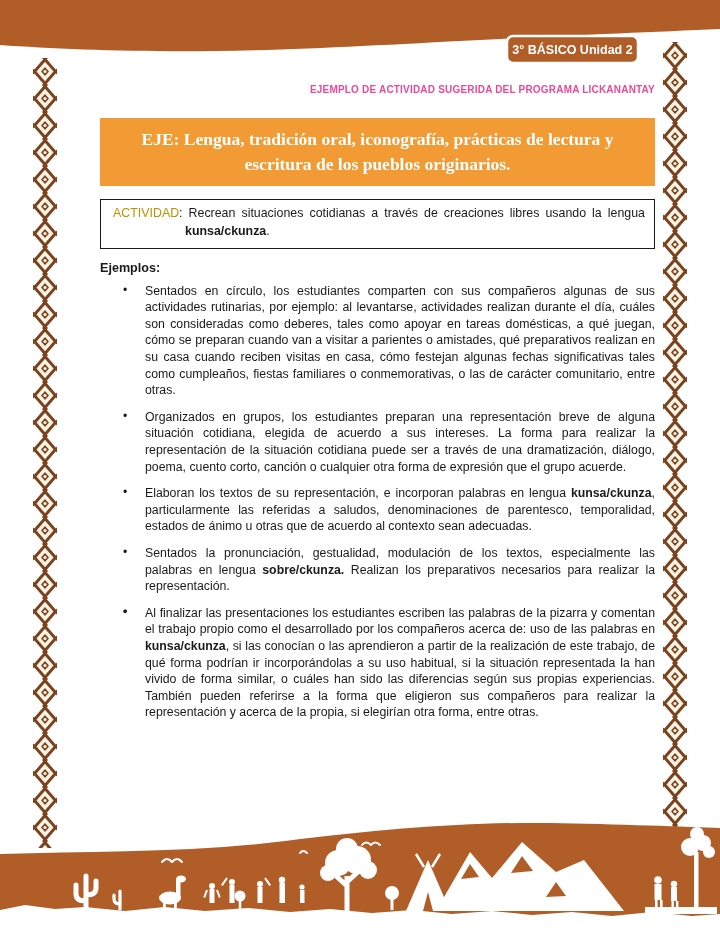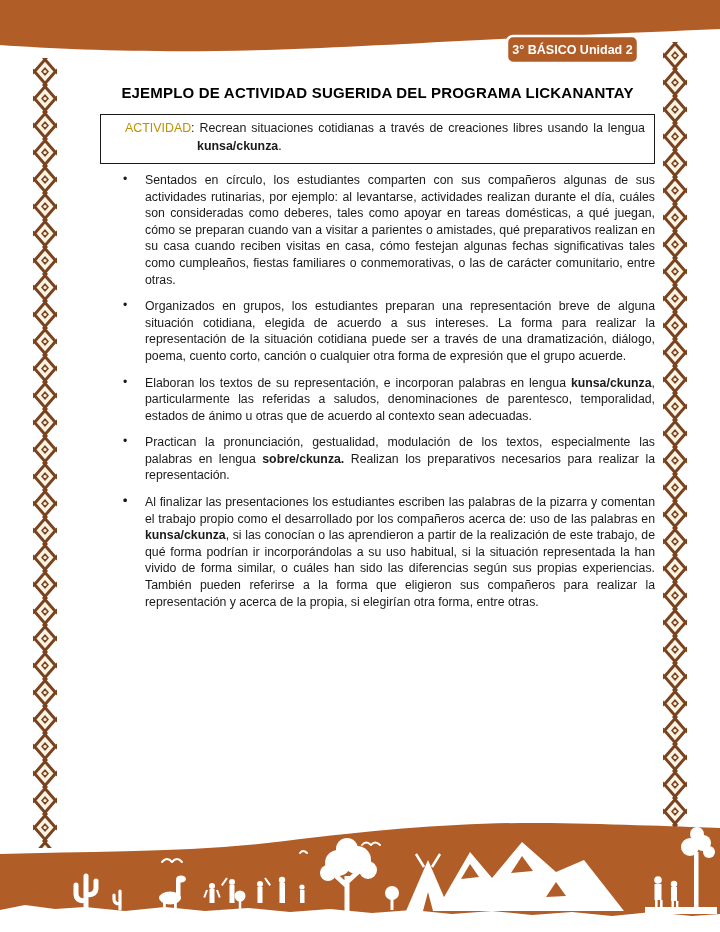--- a/index.html
+++ b/index.html
@@ -12,33 +12,33 @@
   .band-fill{fill:var(--rust);}
   .badge-rect{fill:var(--rust);stroke:#ffffff;stroke-width:2.5;}
   .badge-text{fill:#ffffff;font-family:"Liberation Sans",sans-serif;font-size:12.5px;font-weight:bold;}
   
   .border-strip{position:absolute;z-index:1;}
   .border-strip.left{left:33px;top:58px;}
   .border-strip.right{left:663px;top:42px;}
   
   .content{position:absolute;left:100px;top:0;width:555px;z-index:2;}
   .page-title{
-    margin:84px 0 0 0;text-align:center;font-size:15px;font-weight:bold;
-    letter-spacing:.2px;color:#000000;
+    margin:84px 0 0 0;text-align:right;font-size:10px;font-weight:bold;
+    letter-spacing:.2px;color:#ec4899;
   }
   .eje-banner{
     margin-top:23px;background:var(--banner-orange);color:#ffffff;
     font-family:"Liberation Serif",serif;font-weight:bold;font-size:17.5px;
     text-align:center;padding:9px 26px;line-height:1.42;box-sizing:border-box;
   }
   .contexto{margin:16px 0 0 0;font-size:12.6px;}
   .contexto .ctx-label{font-weight:bold;color:var(--navy);}
   .contexto .ctx-value{color:var(--blue-gray);}
   .actividad-box{
-    margin-top:13px;border:1.2px solid #1a1a1a;padding:5px 9px 7px 24px;
+    margin-top:13px;border:1.2px solid #1a1a1a;padding:5px 9px 7px 12px;
     font-size:12.4px;line-height:1.45;
   }
   .actividad-box p{margin:0;padding-left:72px;text-indent:-72px;text-align:justify;}
   .actividad-label{color:var(--gold);}
   .ejemplos-label{margin:12px 0 0 0;font-size:12.6px;font-weight:bold;}
   .bullet-list{list-style:none;margin:8px 0 0 0;padding:0;font-size:12.3px;line-height:16.6px;}
   .bullet-list li{position:relative;padding-left:45px;text-align:justify;margin-bottom:10px;}
   .bullet-marker{position:absolute;left:23px;top:-1px;}
   b{font-weight:bold;}
   
@@ -89,32 +89,34 @@
         <polygon class="brown" points="24,10.5 20.5,13.5 24,16.5"></polygon>
       </pattern>
     </defs>
     <rect x="0" y="0" width="24" height="795" fill="url(#apR)"></rect>
   </svg>
 
   <div class="content">
 
     <h1 class="page-title">EJEMPLO DE ACTIVIDAD SUGERIDA DEL PROGRAMA LICKANANTAY</h1>
 
+    <div class="eje-banner">EJE: Lengua, tradición oral, iconografía, prácticas de lectura y escritura de los pueblos originarios.</div>
 
 
     <div class="actividad-box">
       <p><span class="actividad-label">ACTIVIDAD</span><span>: Recrean situaciones cotidianas a través de creaciones libres usando la lengua </span><b>kunsa/ckunza</b><span>.</span></p>
     </div>
 
+    <p class="ejemplos-label">Ejemplos:</p>
 
     <ul class="bullet-list">
         <li><span class="bullet-marker">•</span><span><span>Sentados en círculo, los estudiantes comparten con sus compañeros algunas de sus actividades rutinarias, por ejemplo: al levantarse, actividades realizan durante el día, cuáles son consideradas como deberes, tales como apoyar en tareas domésticas, a qué juegan, cómo se preparan cuando van a visitar a parientes o amistades, qué preparativos realizan en su casa cuando reciben visitas en casa, cómo festejan algunas fechas significativas tales como cumpleaños, fiestas familiares o conmemorativas, o las de carácter comunitario, entre otras.</span></span></li>
         <li><span class="bullet-marker">•</span><span><span>Organizados en grupos, los estudiantes preparan una representación breve de alguna situación cotidiana, elegida de acuerdo a sus intereses. La forma para realizar la representación de la situación cotidiana puede ser a través de una dramatización, diálogo, poema, cuento corto, canción o cualquier otra forma de expresión que el grupo acuerde.</span></span></li>
         <li><span class="bullet-marker">•</span><span><span>Elaboran los textos de su representación, e incorporan palabras en lengua </span><b>kunsa/ckunza</b><span>, particularmente las referidas a saludos, denominaciones de parentesco, temporalidad, estados de ánimo u otras que de acuerdo al contexto sean adecuadas.</span></span></li>
-        <li><span class="bullet-marker">•</span><span><span>Practican la pronunciación, gestualidad, modulación de los textos, especialmente las palabras en lengua </span><b>sobre/ckunza.</b><span> Realizan los preparativos necesarios para realizar la representación.</span></span></li>
+        <li><span class="bullet-marker">•</span><span><span>Sentados la pronunciación, gestualidad, modulación de los textos, especialmente las palabras en lengua </span><b>sobre/ckunza.</b><span> Realizan los preparativos necesarios para realizar la representación.</span></span></li>
         <li><span class="bullet-marker">•</span></li>
         <li><span class="bullet-marker">•</span><span><span>Al finalizar las presentaciones los estudiantes escriben las palabras de la pizarra y comentan el trabajo propio como el desarrollado por los compañeros acerca de: uso de las palabras en </span><b>kunsa/ckunza</b><span>, si las conocían o las aprendieron a partir de la realización de este trabajo, de qué forma podrían ir incorporándolas a su uso habitual, si la situación representada la han vivido de forma similar, o cuáles han sido las diferencias según sus propias experiencias. También pueden referirse a la forma que eligieron sus compañeros para realizar la representación y acerca de la propia, si elegirían otra forma, entre otras.</span></span></li>
       </ul>
 
   </div>
 
   <svg class="footer-illustration" width="720" height="112" viewBox="0 0 720 112">
 
     <path class="rust-fill" d="M0,34 C90,31 190,33 285,21 C385,9 465,2 550,3 C615,4 690,7 720,8 L720,112 L0,112 Z"></path>
 

